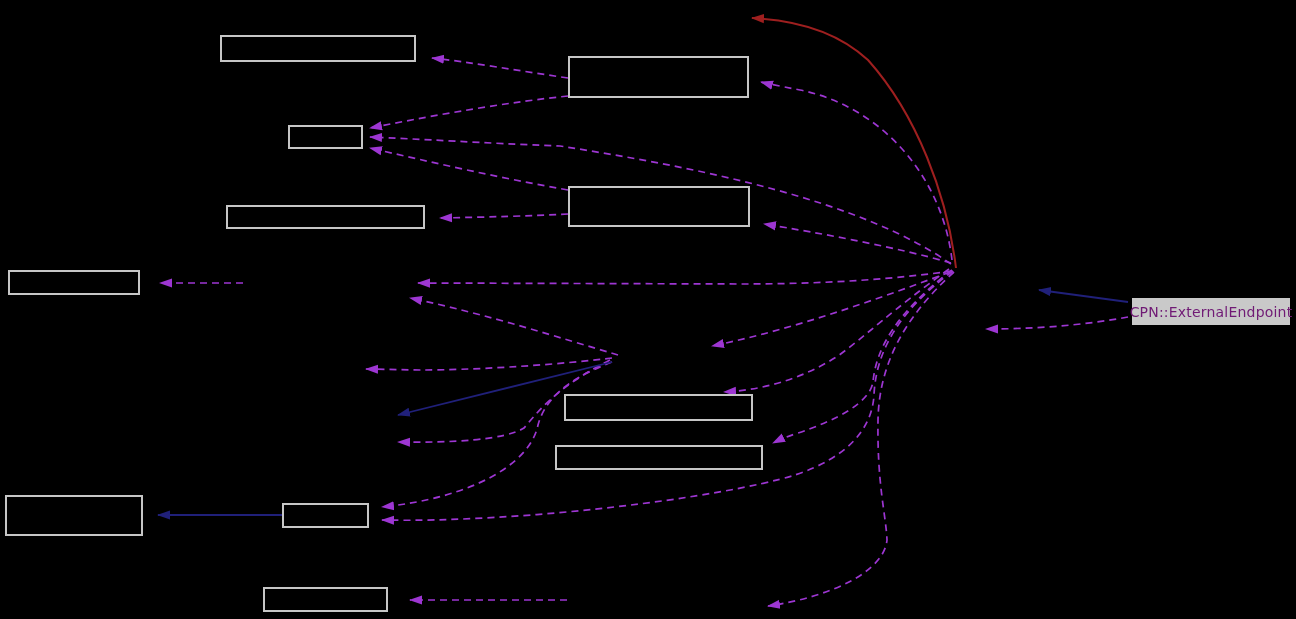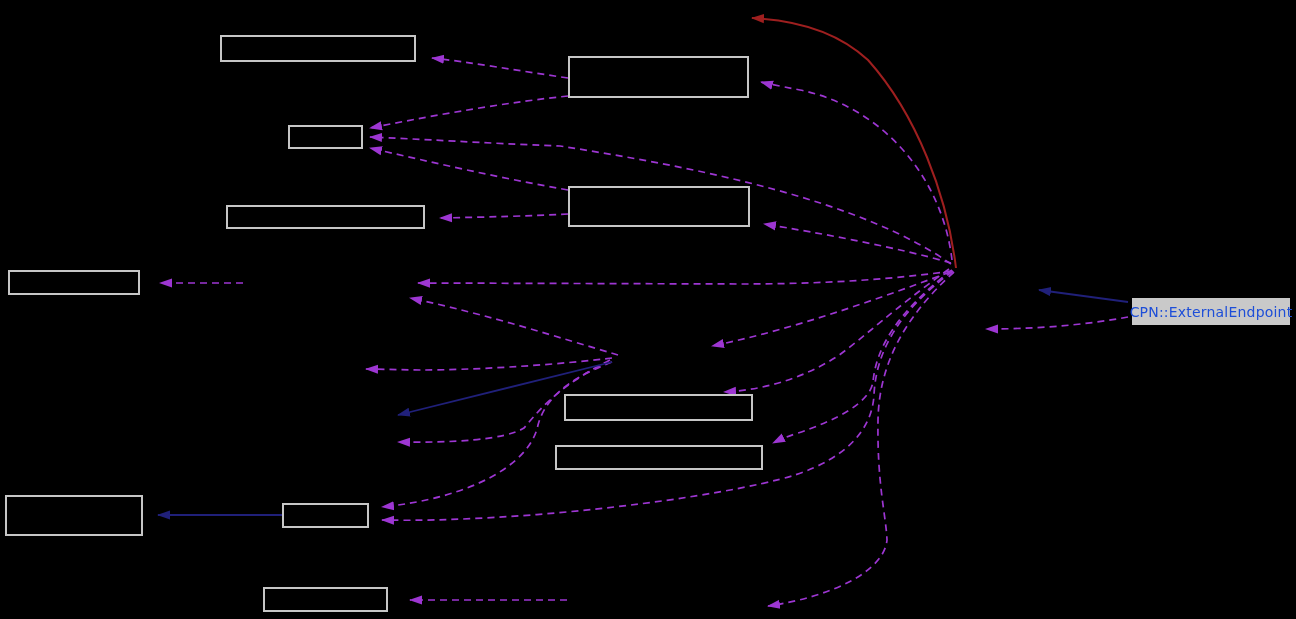--- a/index.html
+++ b/index.html
@@ -67,17 +67,17 @@
       <div class="box" style="left: 226px; top: 205px; width: 199px; height: 24px; border-color: rgb(198, 198, 198); background: rgb(0, 0, 0);"></div>
       <div class="box" style="left: 568px; top: 186px; width: 182px; height: 41px; border-color: rgb(198, 198, 198); background: rgb(0, 0, 0);"></div>
       <div class="box" style="left: 8px; top: 270px; width: 132px; height: 25px; border-color: rgb(198, 198, 198); background: rgb(0, 0, 0);"></div>
       <div class="box" style="left: 564px; top: 394px; width: 189px; height: 27px; border-color: rgb(198, 198, 198); background: rgb(0, 0, 0);"></div>
       <div class="box" style="left: 555px; top: 445px; width: 208px; height: 25px; border-color: rgb(198, 198, 198); background: rgb(0, 0, 0);"></div>
       <div class="box" style="left: 5px; top: 495px; width: 138px; height: 41px; border-color: rgb(198, 198, 198); background: rgb(0, 0, 0);"></div>
       <div class="box" style="left: 282px; top: 503px; width: 87px; height: 25px; border-color: rgb(198, 198, 198); background: rgb(0, 0, 0);"></div>
       <div class="box" style="left: 263px; top: 587px; width: 125px; height: 25px; border-color: rgb(198, 198, 198); background: rgb(0, 0, 0);"></div>
     </div>
 
-  <div class="hl" style="left: 1132px; top: 298px; width: 158px; height: 27px; background: rgb(201, 201, 201); color: #1d4ed8;">
+  <div class="hl" style="left: 1132px; top: 298px; width: 158px; height: 27px; background: rgb(201, 201, 201); color: #701a75;">
     <span>CPN::ExternalEndpoint</span>
   </div>
 
 </div>
 
 </body></html>

